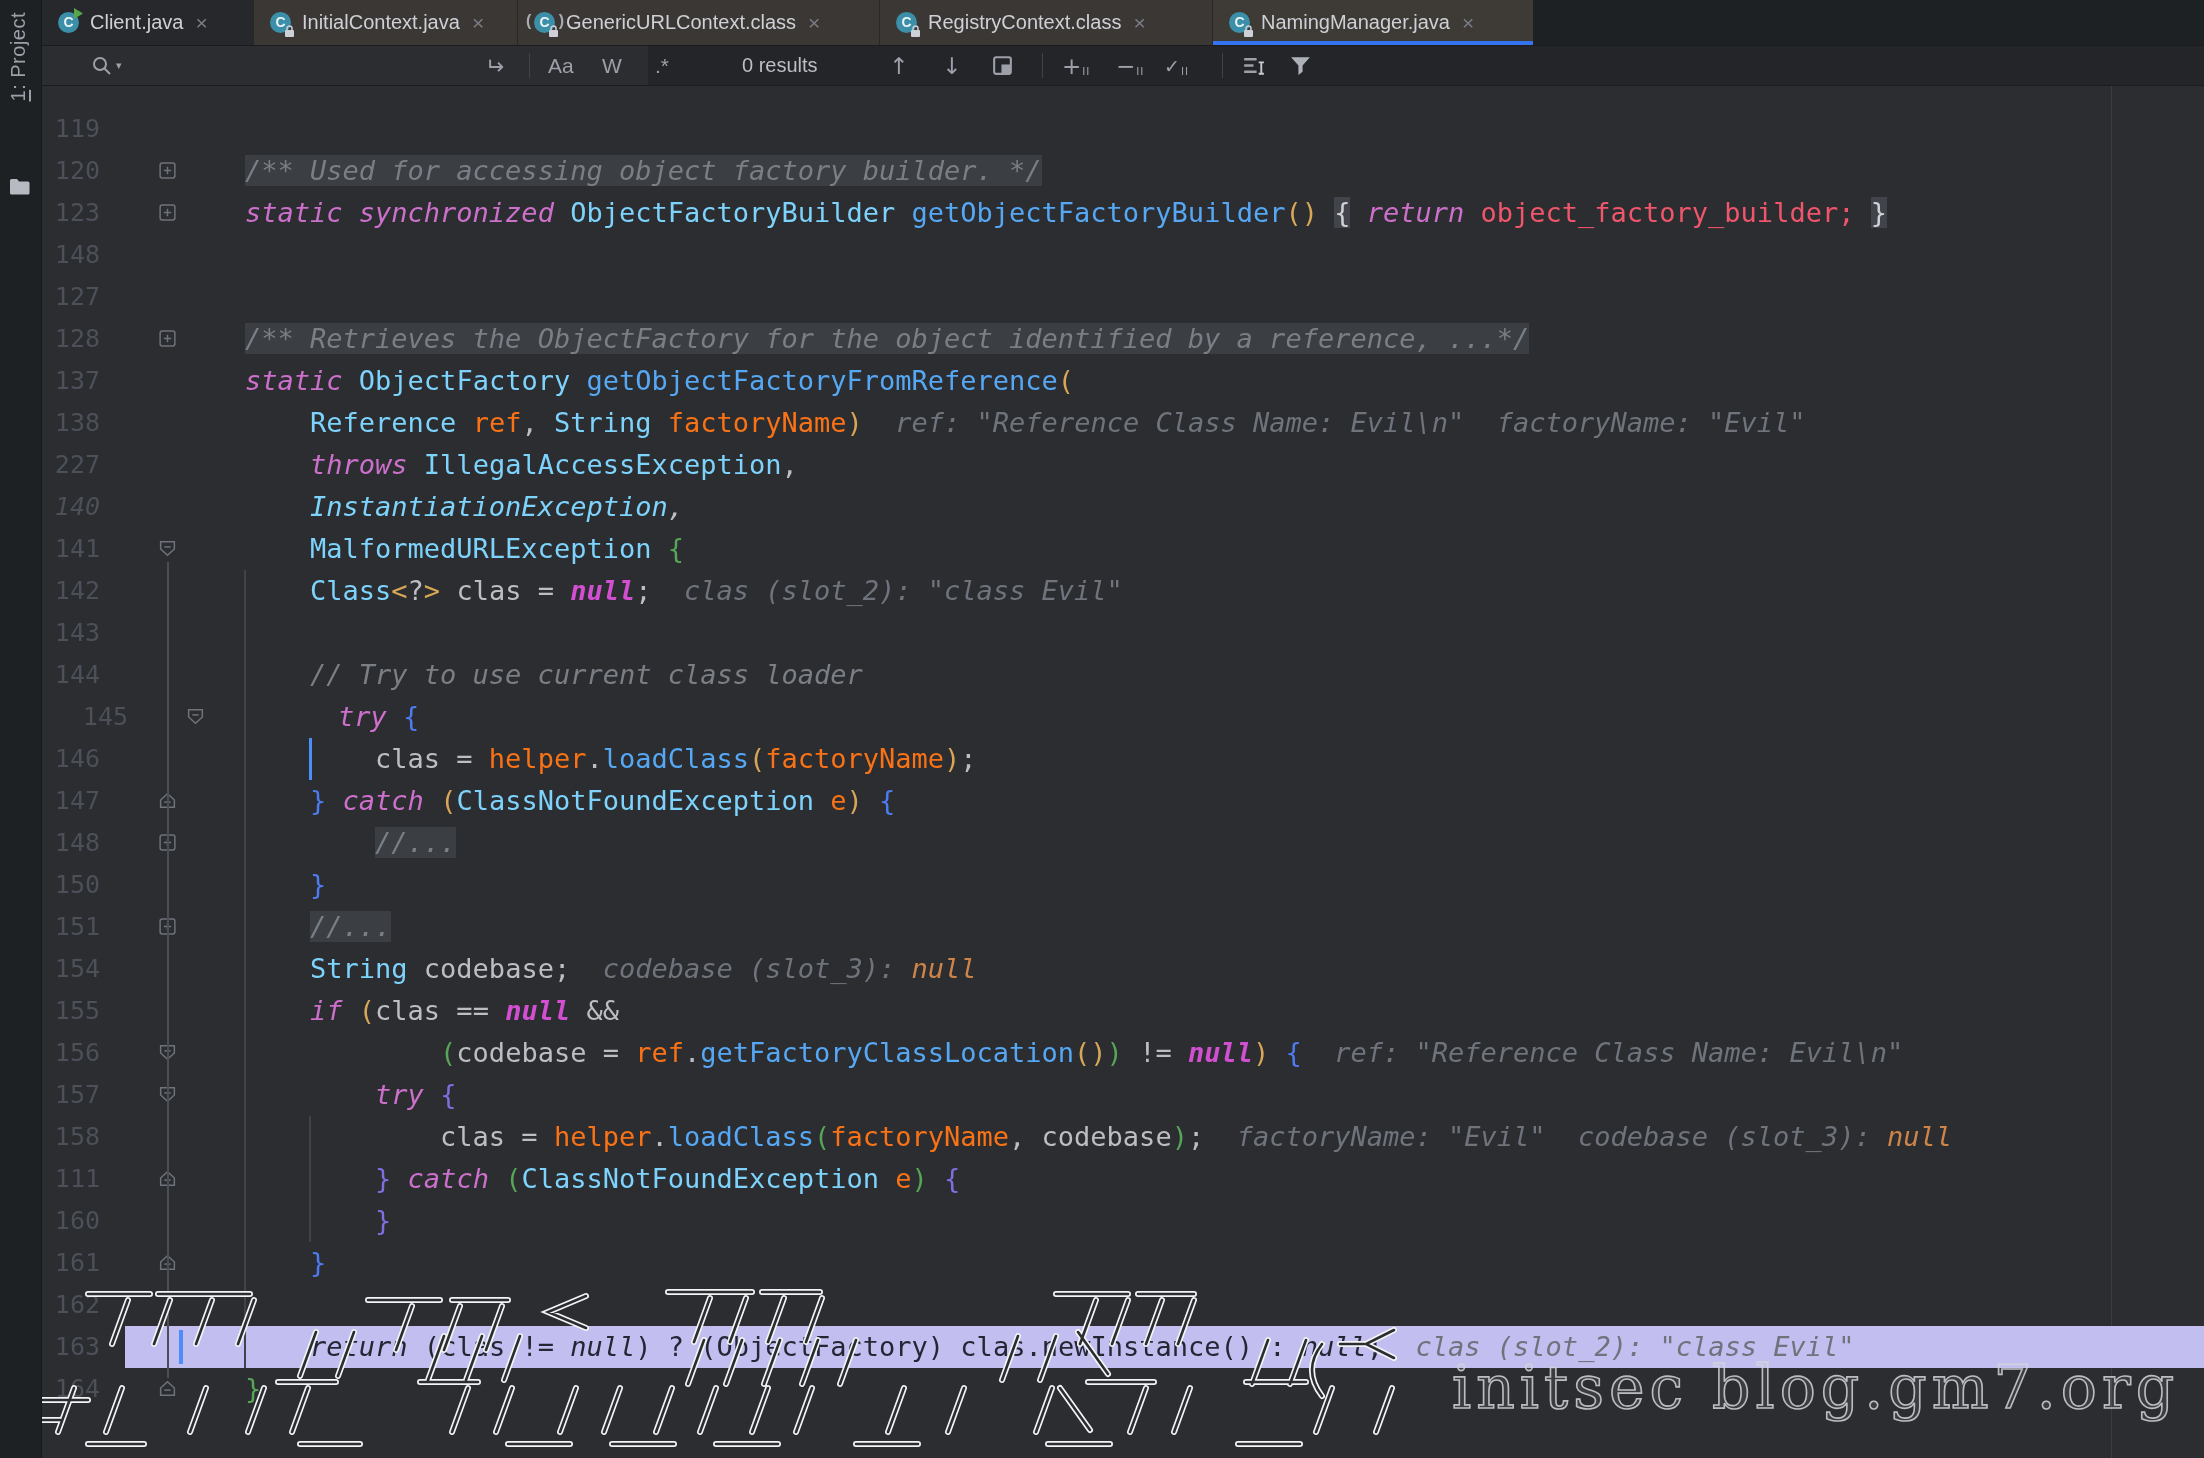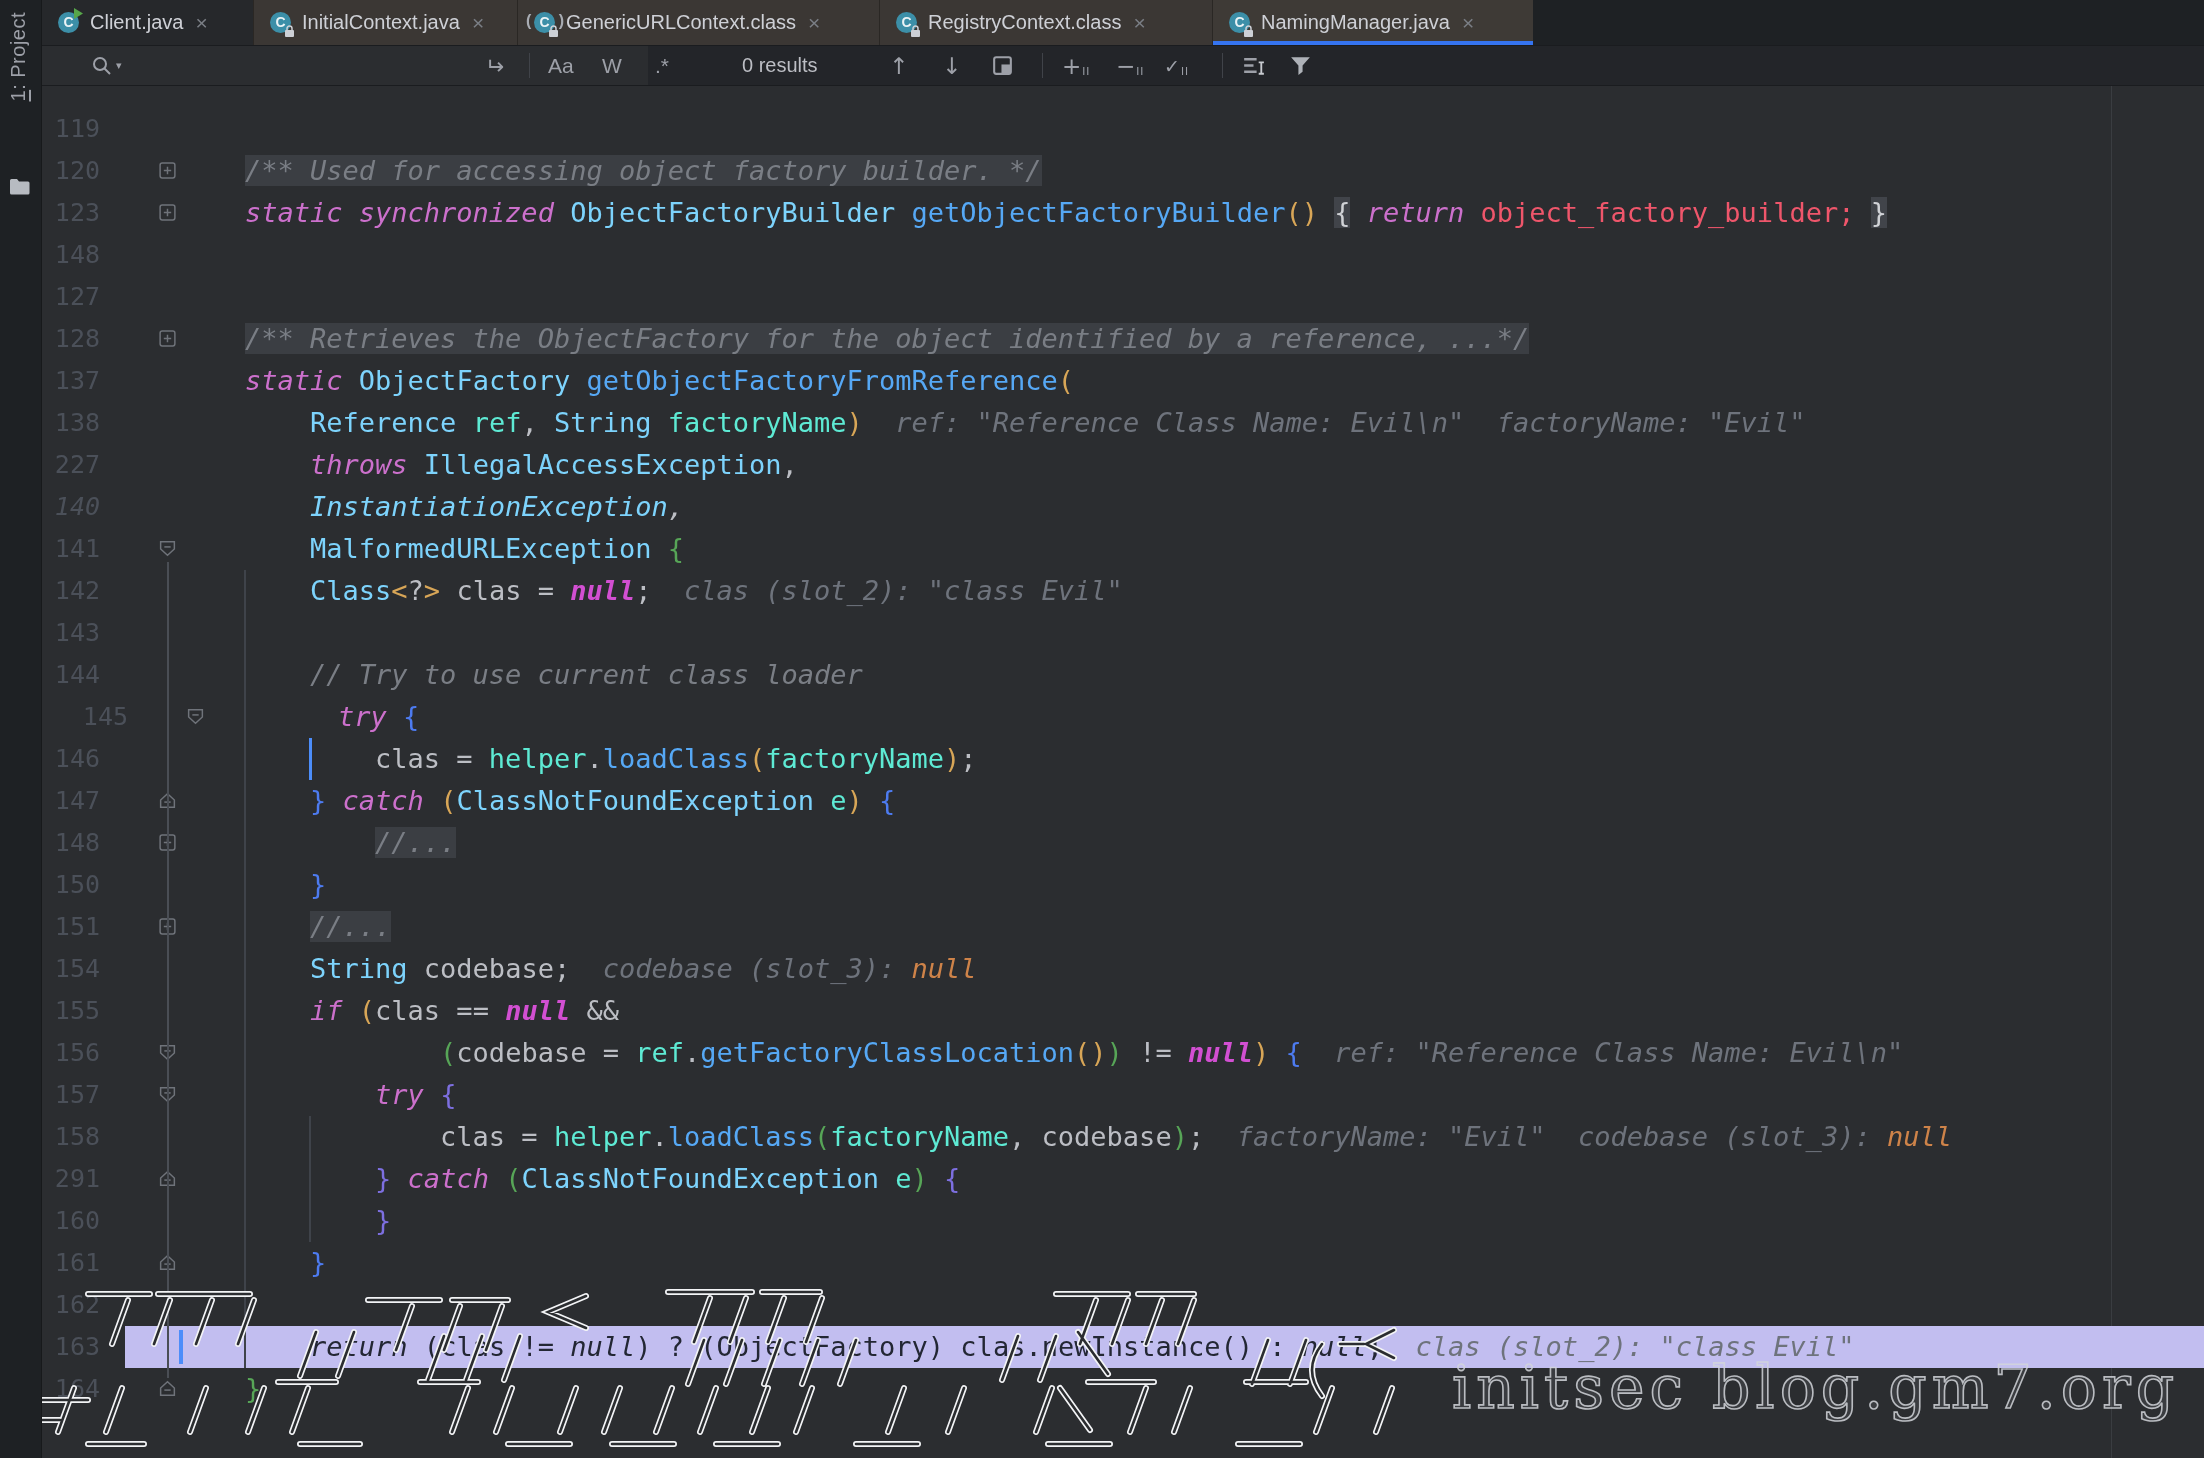--- a/index.html
+++ b/index.html
@@ -50,21 +50,21 @@
   .num{position:absolute;left:40px;width:60px;text-align:right;line-height:42px;
     color:#4B5059;font-family:"DejaVu Sans Mono",monospace;font-size:25px}
   .fold{position:absolute;left:158px;top:11px;width:19px;height:19px}
   .code{position:absolute;left:180px;line-height:42px;white-space:pre;
     font-family:"DejaVu Sans Mono",monospace;font-size:27px}
   .seg{white-space:pre}
   .kw{color:#CC70CC;font-style:italic}
   .kwb{color:#D24FD2;font-style:italic;font-weight:bold}
   .cls{color:#7dd3fc}
   .mth{color:#56A8F5}
-  .prm{color:#5eead4}
+  .prm{color:#f97316}
   .fld{color:#EF566B}
   .pln{color:#BCBEC4}
   .cmt{color:#7A7E85;font-style:italic}
   .cbg{background:#3B3E43}
   .inl{color:#6E737C;font-style:italic}
   .inlo{color:#CE8349;font-style:italic}
   .by{color:#D8A657}
   .bg2{color:#57A557}
   .bb{color:#4D7BF0}
   .bv{color:#7D6FE0}
@@ -343,21 +343,21 @@
             <path d="M2.5 2.5h13v7L9 15.5 2.5 9.5z" fill="#2B2D30" stroke="#6F737A" stroke-width="1.4"></path>
             <path d="M6 7.5h6" stroke="#6F737A" stroke-width="1.4"></path>
           </svg></span>
         <span class="code"><span class="seg pln">            </span><span class="seg kw">try</span><span class="seg pln"> </span><span class="seg bv">{</span></span>
       </div>
       <div class="row" style="top: 1030px;">
         <span class="num">158</span>
         <span class="code"><span class="seg pln">                clas = </span><span class="seg prm">helper</span><span class="seg pln">.</span><span class="seg mth">loadClass</span><span class="seg bg2">(</span><span class="seg prm">factoryName</span><span class="seg pln">, codebase</span><span class="seg bg2">)</span><span class="seg pln">;</span><span class="seg inl">  factoryName: "Evil"  codebase (slot_3): </span><span class="seg inlo">null</span></span>
       </div>
       <div class="row" style="top: 1072px;">
-        <span class="num">291</span>
+        <span class="num">111</span>
         <span class="fold"><svg viewBox="0 0 18 18" width="19" height="19">
             <path d="M2.5 15.5h13v-7L9 2.5 2.5 8.5z" fill="#2B2D30" stroke="#6F737A" stroke-width="1.4"></path>
             <path d="M6 10.5h6" stroke="#6F737A" stroke-width="1.4"></path>
           </svg></span>
         <span class="code"><span class="seg pln">            </span><span class="seg bv">}</span><span class="seg pln"> </span><span class="seg kw">catch</span><span class="seg pln"> </span><span class="seg bg2">(</span><span class="seg cls">ClassNotFoundException</span><span class="seg pln"> </span><span class="seg prm">e</span><span class="seg bg2">)</span><span class="seg pln"> </span><span class="seg bv">{</span></span>
       </div>
       <div class="row" style="top: 1114px;">
         <span class="num">160</span>
         <span class="code"><span class="seg pln">            </span><span class="seg bv">}</span></span>
       </div>

